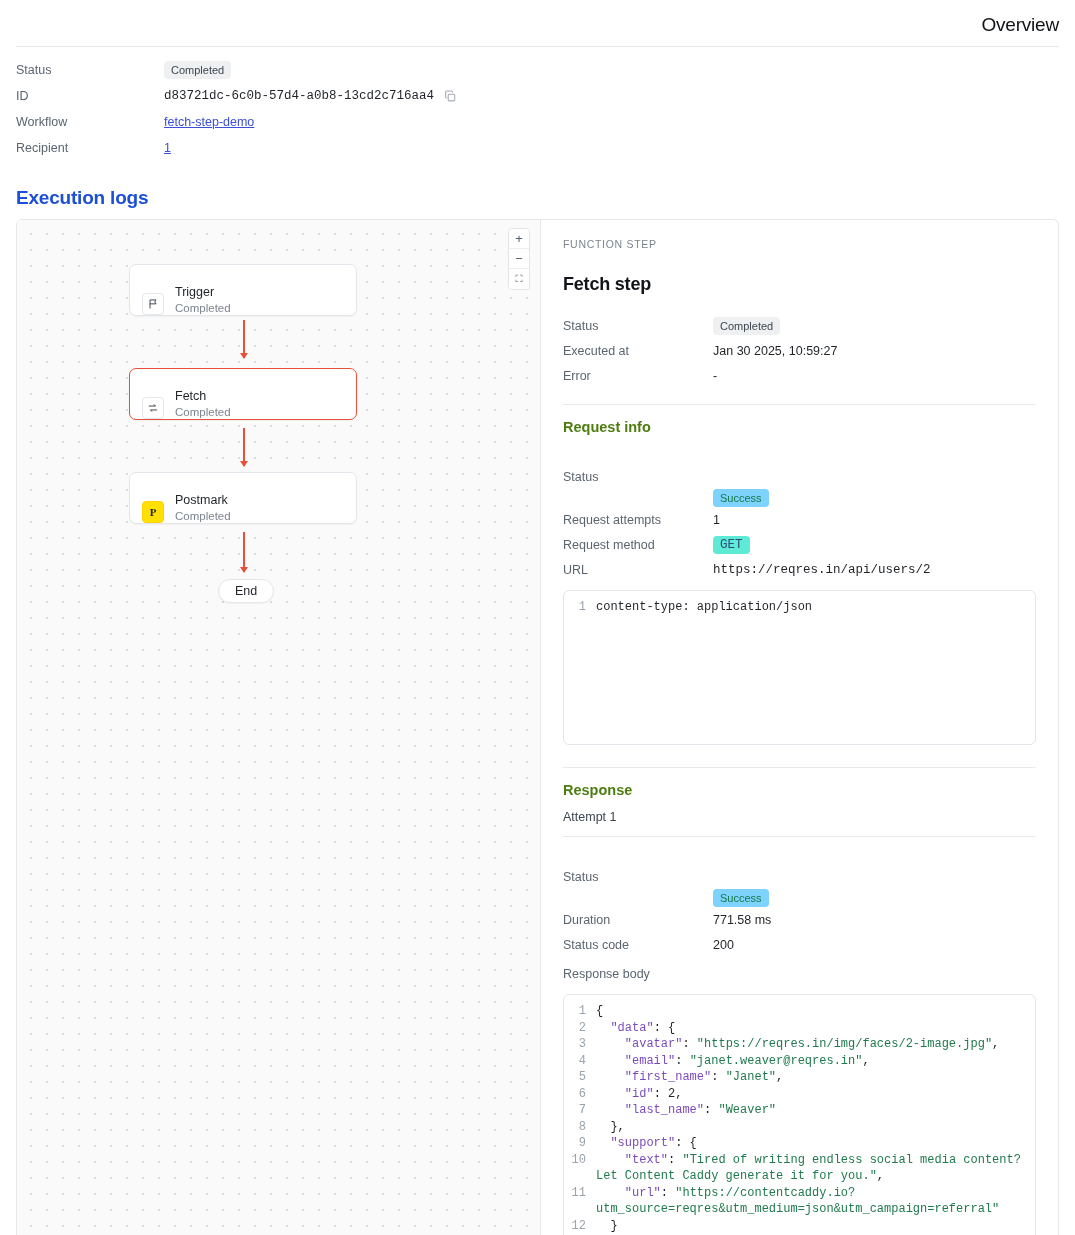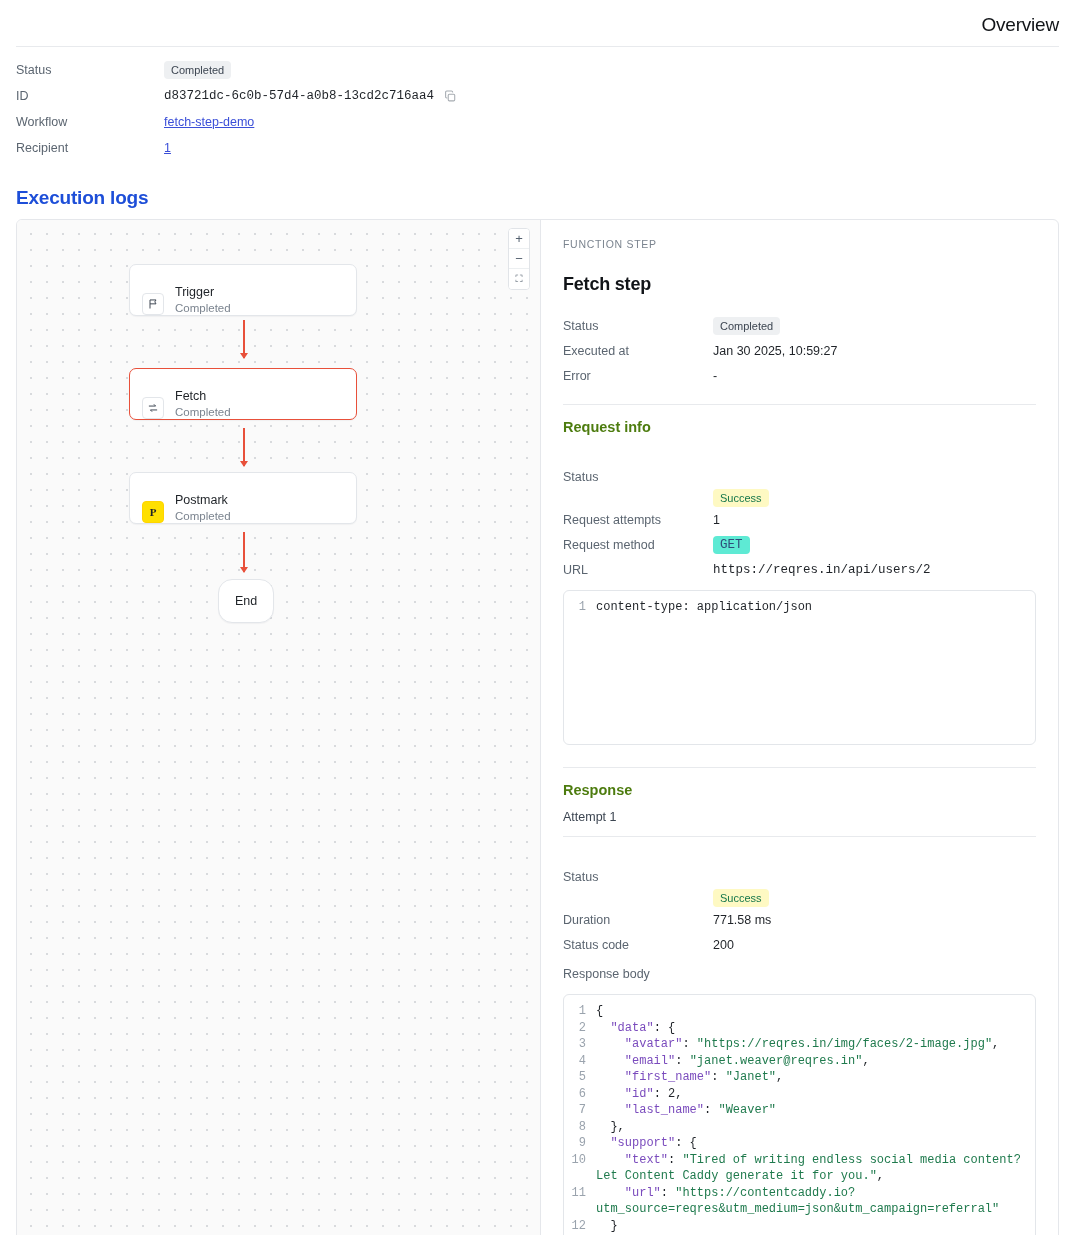--- a/index.html
+++ b/index.html
@@ -53,21 +53,21 @@
   .badge {
     display: inline-block;
     background: #eef0f2;
     color: #3c4551;
     border-radius: 4px;
     padding: 2px 7px;
     font-size: 11px;
     line-height: 14px;
   }
   .badge-success {
-    background: #fef9c3;
+    background: #7dd3fc;
     color: #16774b;
     margin-top: 42px;
   }
   .badge-method {
     background: #5eead4;
     color: #2f4c7a;
   }
   .mono {
     font-family: "Liberation Mono", monospace;
     font-size: 12.5px;
@@ -188,21 +188,21 @@
     left: -3.2px; bottom: -1px;
     border-left: 4px solid transparent;
     border-right: 4px solid transparent;
     border-top: 6px solid #e8503a;
   }
   .end-node {
     position: absolute;
     background: #fff;
     border: 1px solid #e3e6ea;
     border-radius: 14px;
-    height: 44px;
+    height: 24px;
     padding: 0 16px;
     display: flex;
     align-items: center;
     font-size: 12.5px;
     color: #1f2328;
     box-shadow: 0 1px 1px rgba(16,24,40,.04);
   }
 
   
   .details {

